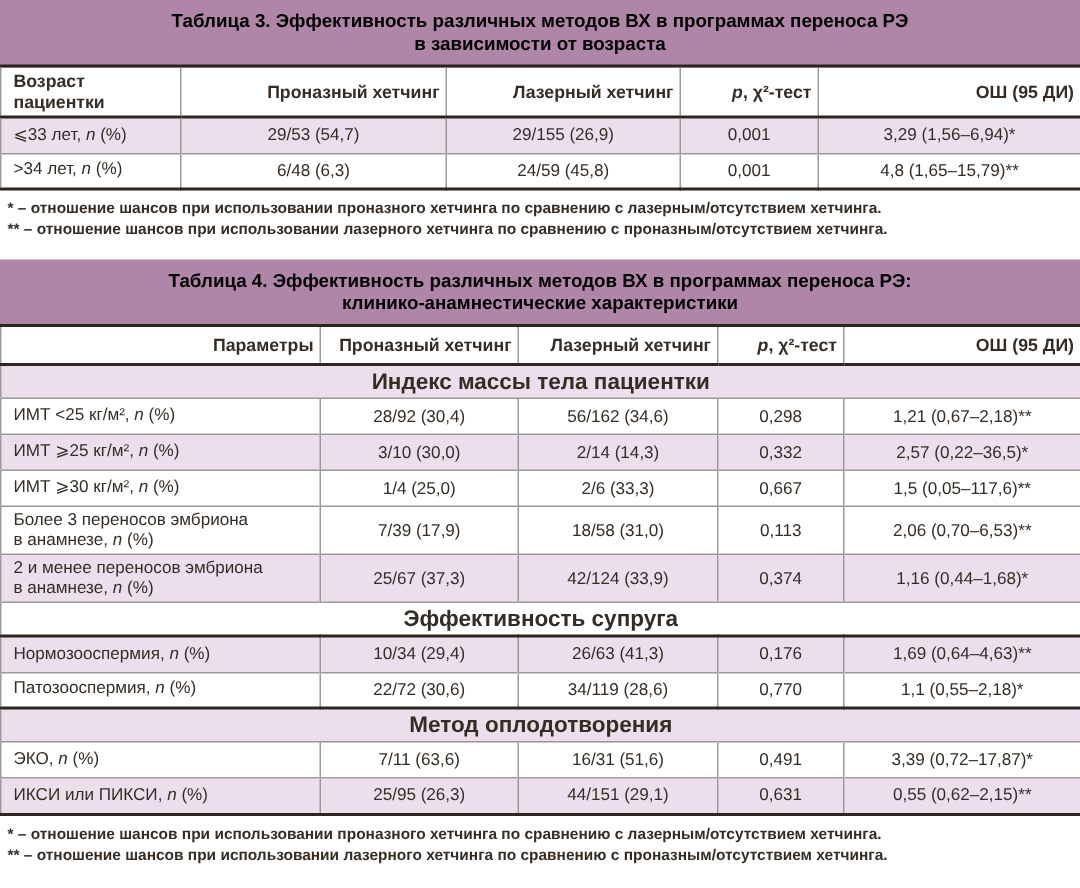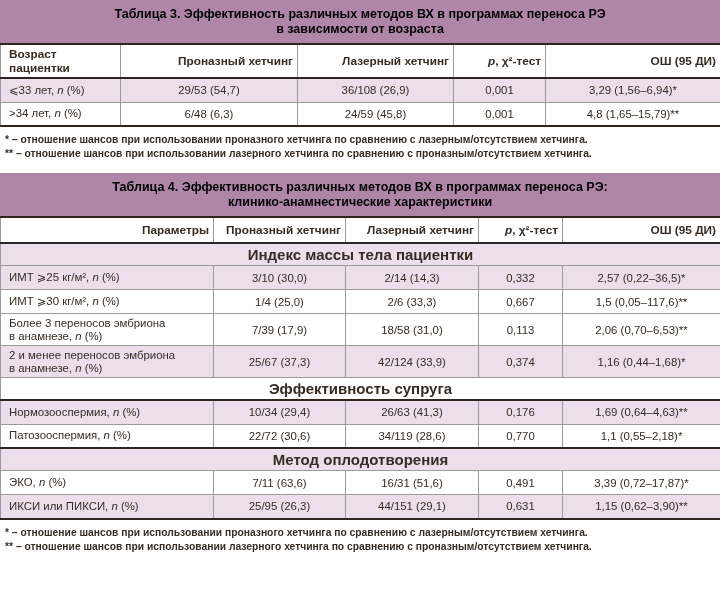--- a/index.html
+++ b/index.html
@@ -99,21 +99,21 @@
         <th>Проназный хетчинг</th>
         <th>Лазерный хетчинг</th>
         <th><i>p</i>, χ²-тест</th>
         <th>ОШ (95 ДИ)</th>
       </tr>
     </thead>
     <tbody id="t3-body">
         <tr class="pink">
           <td class="label">⩽33 лет, <i>n</i> (%)</td>
           <td>29/53 (54,7)</td>
-          <td>36/108 (26,9)</td>
+          <td>29/155 (26,9)</td>
           <td>0,001</td>
           <td>3,29 (1,56–6,94)*</td>
         </tr>
         <tr>
           <td class="label">&gt;34 лет, <i>n</i> (%)</td>
           <td>6/48 (6,3)</td>
           <td>24/59 (45,8)</td>
           <td>0,001</td>
           <td>4,8 (1,65–15,79)**</td>
         </tr>
@@ -144,20 +144,27 @@
         <th>Проназный  хетчинг</th>
         <th>Лазерный  хетчинг</th>
         <th><i>p</i>, χ²-тест</th>
         <th>ОШ (95 ДИ)</th>
       </tr>
     </thead>
     <tbody id="t4-body">
         <tr class="pink">
           <td colspan="5" class="section">Индекс массы тела пациентки</td>
         </tr>
+        <tr>
+          <td class="label">ИМТ &lt;25 кг/м², <i>n</i> (%)</td>
+          <td>28/92 (30,4)</td>
+          <td>56/162 (34,6)</td>
+          <td>0,298</td>
+          <td>1,21 (0,67–2,18)**</td>
+        </tr>
         <tr class="pink">
           <td class="label">ИМТ ⩾25 кг/м², <i>n</i> (%)</td>
           <td>3/10 (30,0)</td>
           <td>2/14 (14,3)</td>
           <td>0,332</td>
           <td>2,57 (0,22–36,5)*</td>
         </tr>
         <tr>
           <td class="label">ИМТ ⩾30 кг/м², <i>n</i> (%)</td>
           <td>1/4 (25,0)</td>
@@ -206,21 +213,21 @@
           <td>7/11 (63,6)</td>
           <td>16/31 (51,6)</td>
           <td>0,491</td>
           <td>3,39 (0,72–17,87)*</td>
         </tr>
         <tr class="pink">
           <td class="label">ИКСИ или ПИКСИ, <i>n</i> (%)</td>
           <td>25/95 (26,3)</td>
           <td>44/151 (29,1)</td>
           <td>0,631</td>
-          <td>1,15 (0,62–3,90)**</td>
+          <td>0,55 (0,62–2,15)**</td>
         </tr>
       </tbody>
   </table>
   <div class="footnotes">
     <div>* – отношение шансов при использовании проназного хетчинга по сравнению с лазерным/отсутствием хетчинга.</div>
     <div>** – отношение шансов при использовании лазерного хетчинга по сравнению с проназным/отсутствием хетчинга.</div>
   </div>
 </div>
 
 </body></html>

